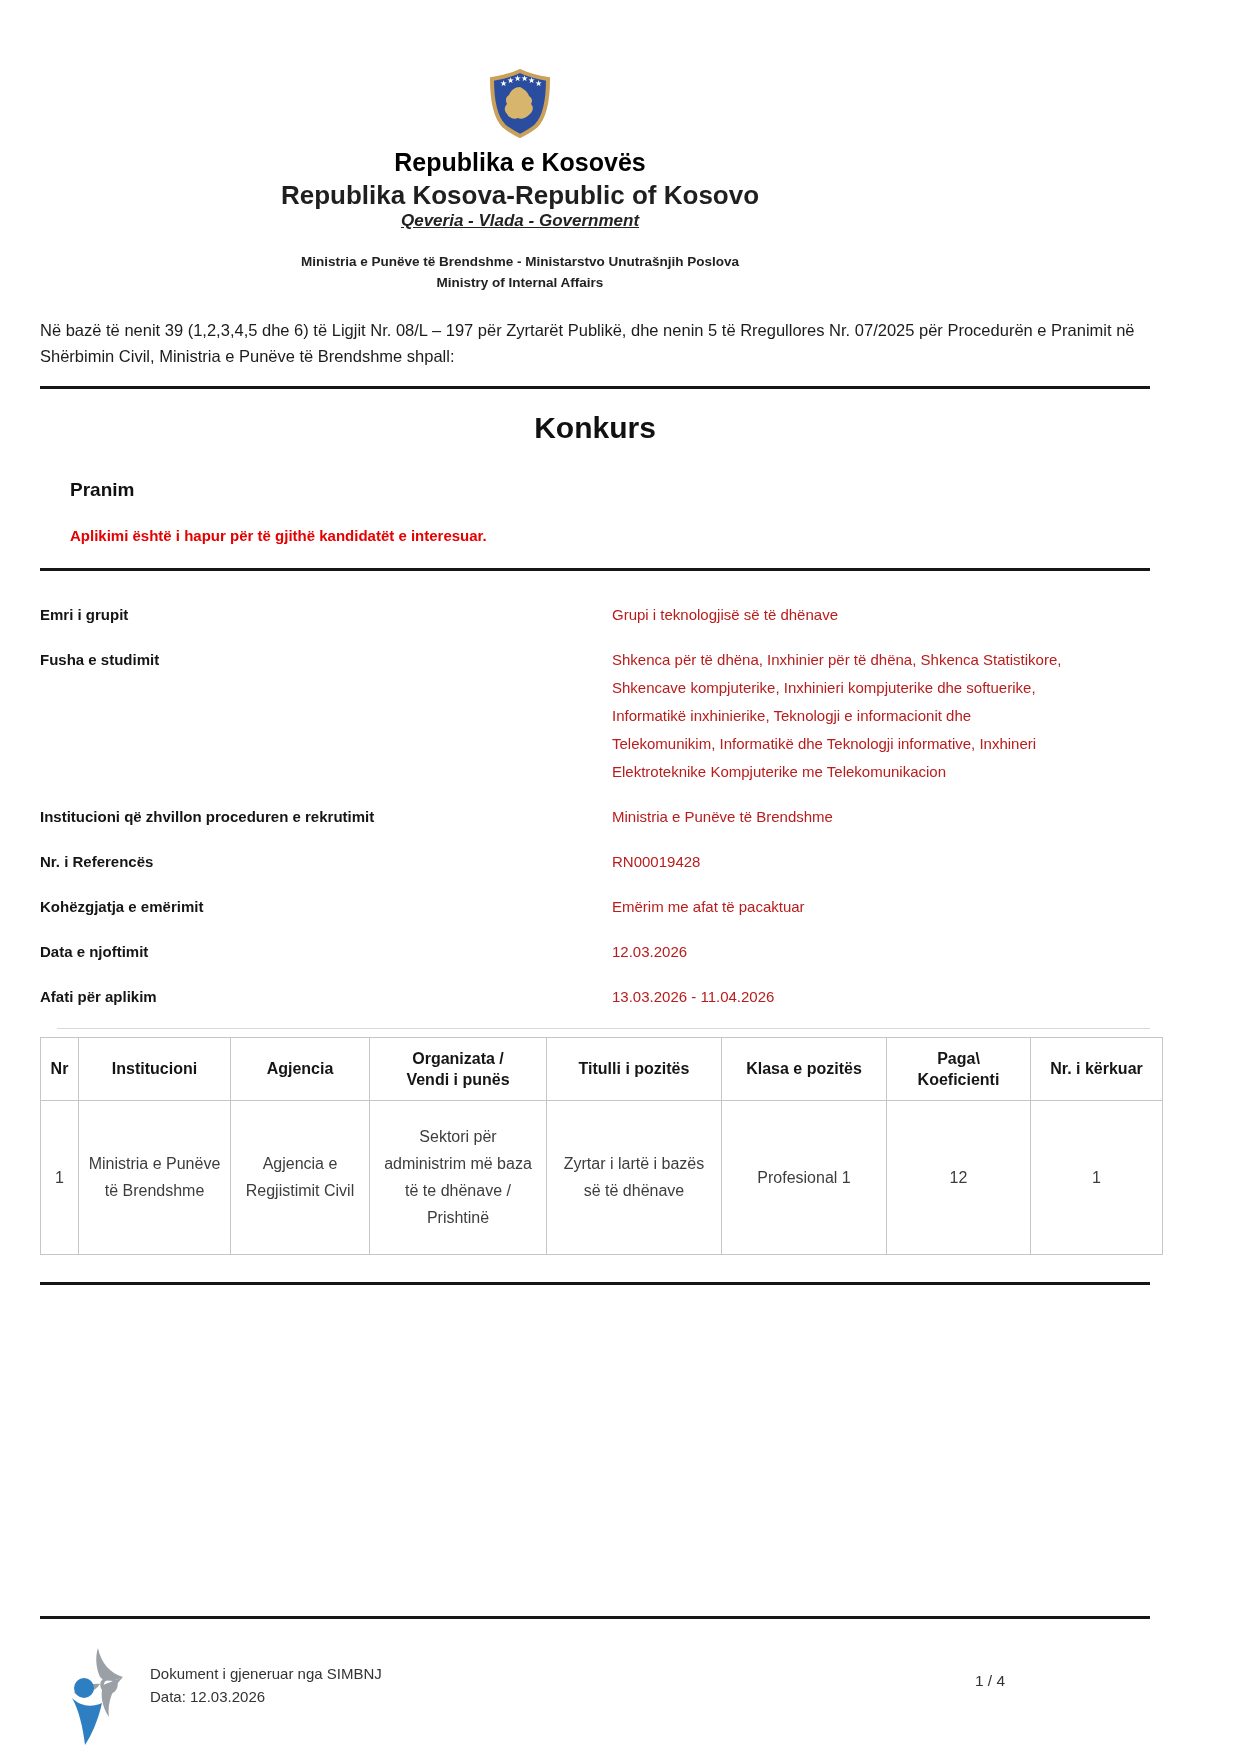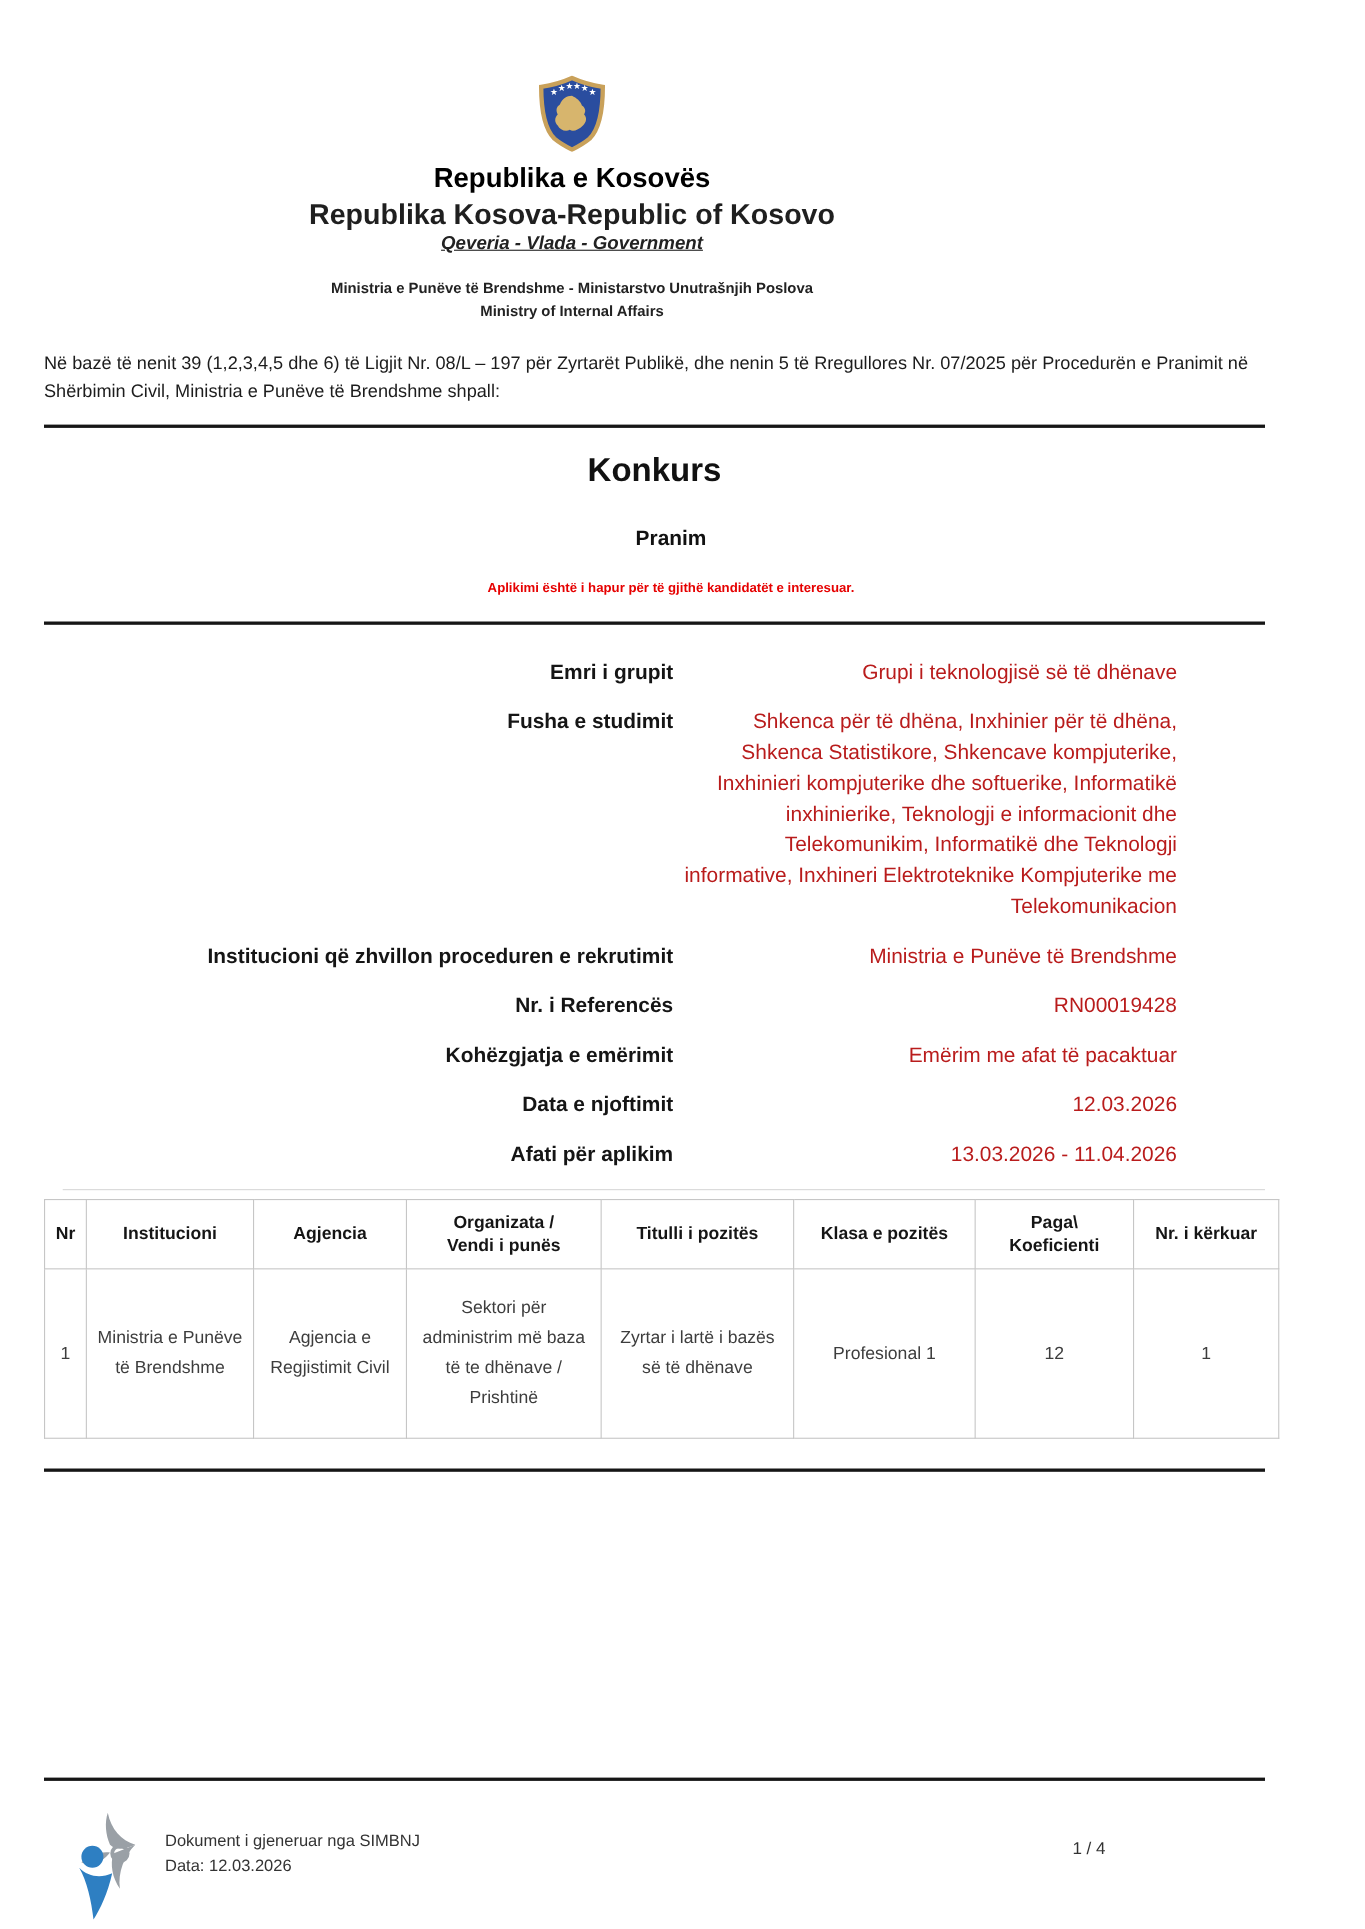--- a/index.html
+++ b/index.html
@@ -14,25 +14,25 @@
   .coat{display:block;margin:0 auto;}
   .gov-title1{font-size:25px;font-weight:bold;margin:10px 0 0;color:#000000;}
   .gov-title2{font-size:26px;font-weight:bold;margin:3px 0 0;color:#1f1f1f;}
   .gov-sub{font-size:17px;font-weight:bold;font-style:italic;margin-top:0;color:#222;text-decoration:underline;}
   .ministry{margin-top:20px;font-size:13.5px;font-weight:bold;line-height:21px;color:#222;}
   
   .intro{margin-top:24px;font-size:16.5px;line-height:26px;color:#1c1c1c;}
   .rule{height:3px;background:#161616;border:0;margin:0;margin-top:13px;width:1110px;}
   
   .konkurs{text-align:center;font-size:30px;font-weight:bold;margin:22px 0 0;color:#111;}
-  .pranim{font-size:19px;font-weight:bold;margin:34px 0 0 30px;color:#111;text-align:center;}
-  .notice{font-size:12px;font-weight:bold;margin:26px 0 0 30px;color:#e60000;text-align:center;}
+  .pranim{font-size:19px;font-weight:bold;margin:34px 0 0 30px;color:#111;}
+  .notice{font-size:15px;font-weight:bold;margin:26px 0 0 30px;color:#e60000;}
   
   .details{margin-top:30px;}
-  .d-row{display:flex;margin-bottom:17px;font-size:19px;line-height:28px;text-align:right;}
+  .d-row{display:flex;margin-bottom:17px;font-size:15px;line-height:28px;}
   .d-label{width:572px;flex:0 0 572px;font-weight:bold;color:#151515;}
   .d-value{flex:1;color:#b91c1c;max-width:458px;}
   
   .positions-heading{font-size:17px;font-weight:bold;margin:26px 0 0 17px;line-height:24px;color:#111;}
   .positions-underline{height:1px;background:#d8d8d8;border:0;margin:7px 0 0;width:1093px;margin-left:17px;}
   table.positions{border-collapse:collapse;margin-top:8px;width:1122px;table-layout:fixed;}
   table.positions th,table.positions td{
     border:1px solid #c6c6c6;text-align:center;vertical-align:middle;
     padding:4px 8px;word-wrap:break-word;
   }

